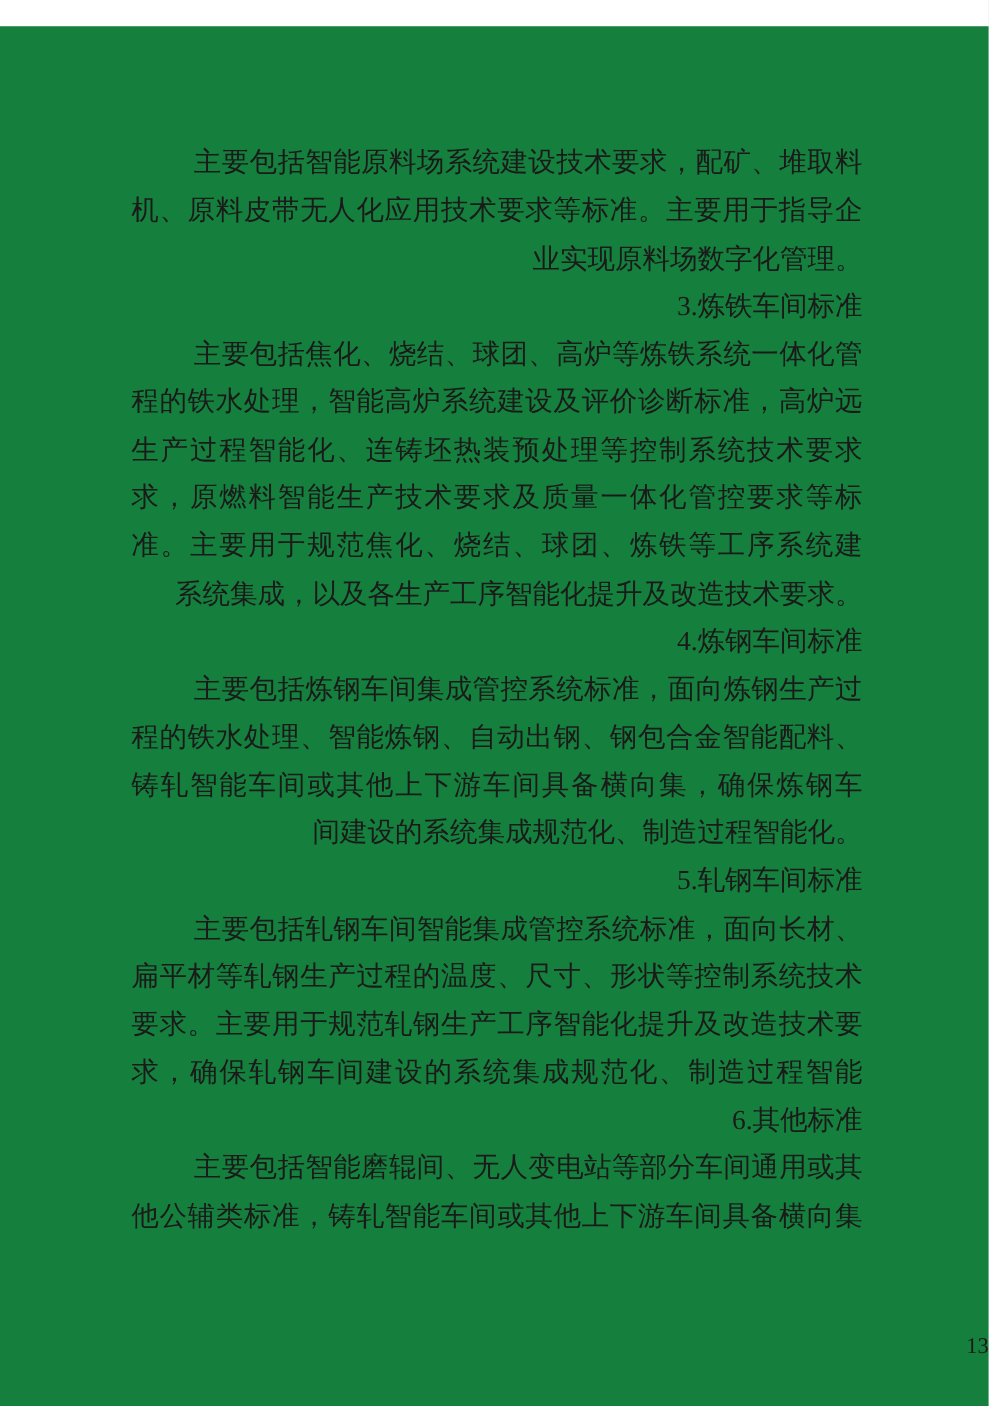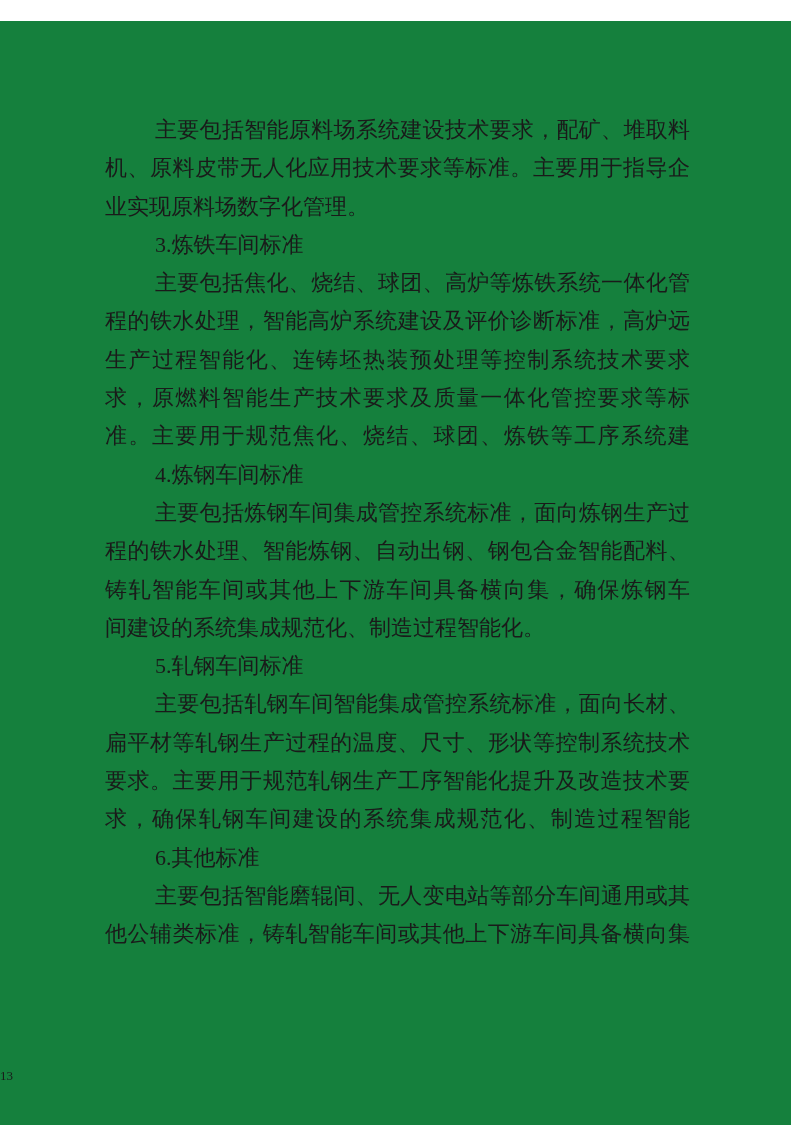--- a/index.html
+++ b/index.html
@@ -20,57 +20,58 @@
   .text-body {
     position: absolute;
     left: 105px;
     top: 90px;
     width: 585px;
     font-size: 22px;
     line-height: 38.3px;
   }
   .line {
     height: 38.3px;
-    text-align: left;
+    text-align: right;
     white-space: nowrap;
   }
   .line.fill {
     white-space: normal;
     text-align: justify;
     text-align-last: justify;
     overflow: hidden;
   }
   .line.indent {
     text-indent: 50px;
   }
   .footer {
     position: absolute;
     top: 1043px;
     left: 0;
     width: 791px;
-    text-align: left;
-    font-size: 13px;
+    text-align: right;
+    font-size: 18px;
     line-height: 24px;
     color: #1a1a1a;
   }
 </style>
 </head>
 <body>
 
 <div class="page">
   <div class="text-body">
       <div class="line fill indent">主要包括智能原料场系统建设技术要求，配矿、堆取料</div>
       <div class="line fill">机、原料皮带无人化应用技术要求等标准。主要用于指导企</div>
       <div class="line">业实现原料场数字化管理。</div>
       <div class="line indent">3.炼铁车间标准</div>
       <div class="line fill indent">主要包括焦化、烧结、球团、高炉等炼铁系统一体化管</div>
       <div class="line fill">程的铁水处理，智能高炉系统建设及评价诊断标准，高炉远控</div>
       <div class="line fill">生产过程智能化、连铸坯热装预处理等控制系统技术要求</div>
       <div class="line fill">求，原燃料智能生产技术要求及质量一体化管控要求等标</div>
       <div class="line fill">准。主要用于规范焦化、烧结、球团、炼铁等工序系统建设、</div>
+      <div class="line">系统集成，以及各生产工序智能化提升及改造技术要求。</div>
       <div class="line indent">4.炼钢车间标准</div>
       <div class="line fill indent">主要包括炼钢车间集成管控系统标准，面向炼钢生产过</div>
       <div class="line fill">程的铁水处理、智能炼钢、自动出钢、钢包合金智能配料、</div>
       <div class="line fill">铸轧智能车间或其他上下游车间具备横向集，确保炼钢车</div>
       <div class="line">间建设的系统集成规范化、制造过程智能化。</div>
       <div class="line indent">5.轧钢车间标准</div>
       <div class="line fill indent">主要包括轧钢车间智能集成管控系统标准，面向长材、</div>
       <div class="line fill">扁平材等轧钢生产过程的温度、尺寸、形状等控制系统技术</div>
       <div class="line fill">要求。主要用于规范轧钢生产工序智能化提升及改造技术要</div>
       <div class="line fill">求，确保轧钢车间建设的系统集成规范化、制造过程智能化。</div>

